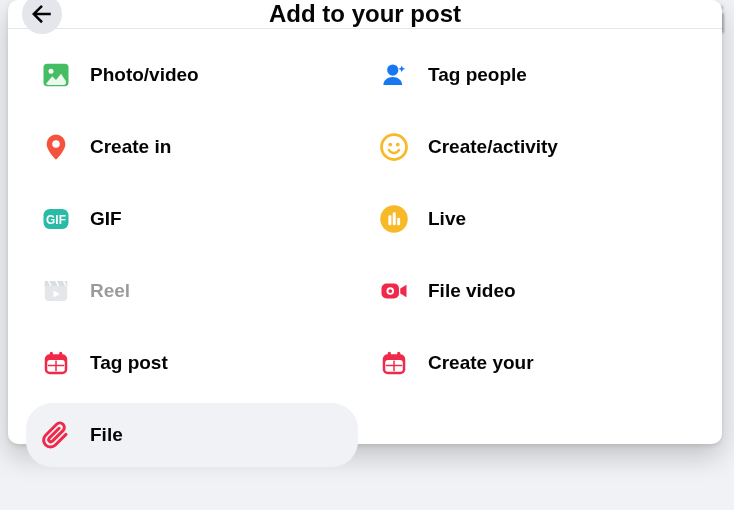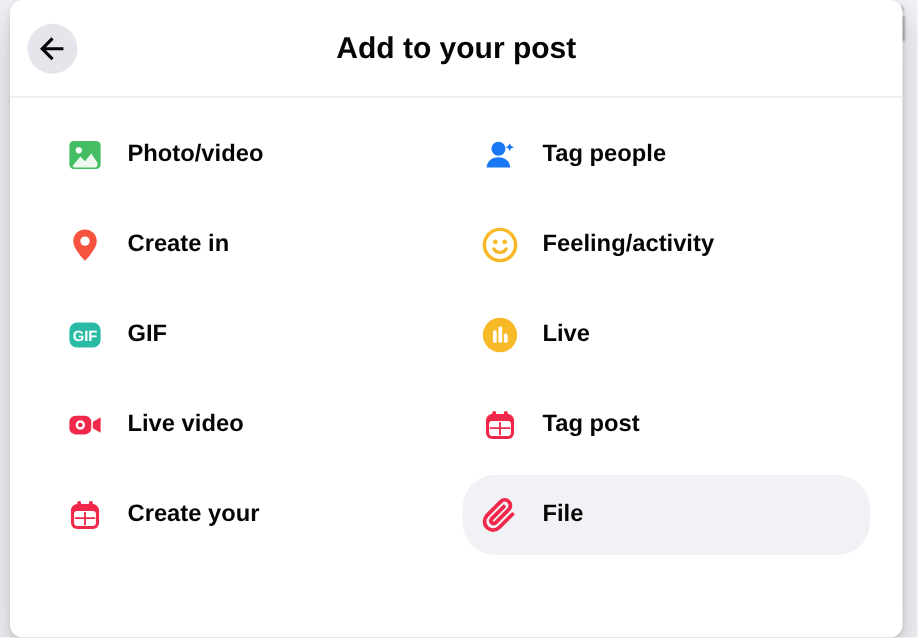--- a/index.html
+++ b/index.html
@@ -8,37 +8,37 @@
       font-family:Helvetica,Arial,sans-serif;
       background:#f0f2f5;
       position:relative;overflow:hidden;
     }
     .bg-text {position:absolute;color:#1c1e21;font-weight:700;font-size:28px;filter:blur(1px);opacity:.3;}
     .bg1{top:-8px;left:50px;}
     .bg2{top:34px;left:22px;}
     .bg3{top:8px;right:8px;}
     .bg-line{position:absolute;left:24px;top:220px;width:4px;height:16px;background:#1877f2;border-radius:2px;opacity:.35;}
     .modal {
-      position:absolute;left:8px;top:0;width:714px;height:510px;
+      position:absolute;left:8px;top:0;width:714px;height:444px;
       background:#fff;border-radius:10px;
       box-shadow:0 12px 28px rgba(0,0,0,.2),0 2px 4px rgba(0,0,0,.1);
       display:flex;flex-direction:column;
     }
     .modal-header {
       height:78px;border-bottom:1px solid #e4e6eb;position:relative;
       display:flex;align-items:center;justify-content:center;
     }
     .back-btn {
       position:absolute;left:14px;top:50%;transform:translateY(-50%);
       width:40px;height:40px;border-radius:50%;background:#e4e6eb;
       display:flex;align-items:center;justify-content:center;cursor:pointer;
     }
     .modal-title {font-size:24px;font-weight:700;color:#050505;}
     .options {
-      flex:1;padding:14px 26px 6px 30px;
+      flex:1;padding:14px 26px 6px 18px;
       display:grid;grid-template-columns:1fr 1fr;
       grid-auto-rows:64px;column-gap:6px;row-gap:8px;
     }
     .opt {
       display:flex;align-items:center;gap:18px;
       padding:0 14px;border-radius:10px;cursor:pointer;
     }
     .opt.disabled{opacity:.4;cursor:default;}
     .opt.hover{background:#f0f2f5;border-radius:26px;}
     .opt-label{font-size:19px;font-weight:600;color:#050505;}
@@ -101,21 +101,21 @@
 
     <div class="opt">
       <span class="ic">
         <svg viewBox="0 0 24 24">
             <circle cx="12" cy="12" r="10" fill="none" stroke="#F7B928" stroke-width="2.2"></circle>
             <circle cx="9" cy="10" r="1.5" fill="#F7B928"></circle>
             <circle cx="15" cy="10" r="1.5" fill="#F7B928"></circle>
             <path d="M8 14.5c1 1.6 2.4 2.3 4 2.3s3-.7 4-2.3" fill="none" stroke="#F7B928" stroke-width="2" stroke-linecap="round"></path>
           </svg>
       </span>
-      <span class="opt-label">Feeling/activity</span>
+      <span class="opt-label">Create/activity</span>
     </div>
 
     <div class="opt">
       <span class="ic">
         <svg viewBox="0 0 24 24">
             <rect x="2" y="4" width="20" height="16" rx="5" fill="#2ABBA7"></rect>
             <text x="12" y="16" text-anchor="middle" fill="#fff" font-size="9.5" font-weight="700" font-family="Arial">GIF</text>
           </svg>
       </span>
       <span class="opt-label">GIF</span>
@@ -126,31 +126,42 @@
         <svg viewBox="0 0 24 24">
             <circle cx="12" cy="12" r="11" fill="#F7B928"></circle>
             <rect x="7.5" y="9" width="2.4" height="8" rx="1" fill="#fff"></rect>
             <rect x="11" y="6.5" width="2.4" height="10.5" rx="1" fill="#fff"></rect>
             <rect x="14.5" y="11" width="2.4" height="6" rx="1" fill="#fff"></rect>
           </svg>
       </span>
       <span class="opt-label">Live</span>
     </div>
 
+    <div class="opt disabled">
+      <span class="ic">
+        <svg viewBox="0 0 24 24">
+            <rect x="3" y="4" width="18" height="16" rx="3" fill="#BEC3C9"></rect>
+            <rect x="3" y="4" width="18" height="4" fill="#a7adb4"></rect>
+            <path d="M6 4l2 4M12 4l2 4M18 4l2 4" stroke="#fff" stroke-width="1.3"></path>
+            <path d="M10 11.5l5 2.8-5 2.8v-5.6z" fill="#fff"></path>
+          </svg>
+      </span>
+      <span class="opt-label">Reel</span>
+    </div>
 
     <div class="opt">
       <span class="ic">
         <svg viewBox="0 0 24 24">
             <rect x="2" y="6" width="14" height="12" rx="4" fill="#F02849"></rect>
             <circle cx="9" cy="12" r="3" fill="#fff"></circle>
             <circle cx="9" cy="12" r="1.5" fill="#F02849"></circle>
             <path d="M17 10l5-3v10l-5-3v-4z" fill="#F02849"></path>
           </svg>
       </span>
-      <span class="opt-label">Live video</span>
+      <span class="opt-label">File video</span>
     </div>
 
     <div class="opt">
       <span class="ic">
         <svg viewBox="0 0 24 24">
             <rect x="3" y="5" width="18" height="16" rx="4" fill="#F02849"></rect>
             <rect x="5" y="9.5" width="14" height="9.5" rx="2" fill="#fff"></rect>
             <rect x="7" y="3" width="2.5" height="4" rx="1.2" fill="#F02849"></rect>
             <rect x="14.5" y="3" width="2.5" height="4" rx="1.2" fill="#F02849"></rect>
             <line x1="12" y1="10" x2="12" y2="18.5" stroke="#F02849" stroke-width="1.2"></line>

